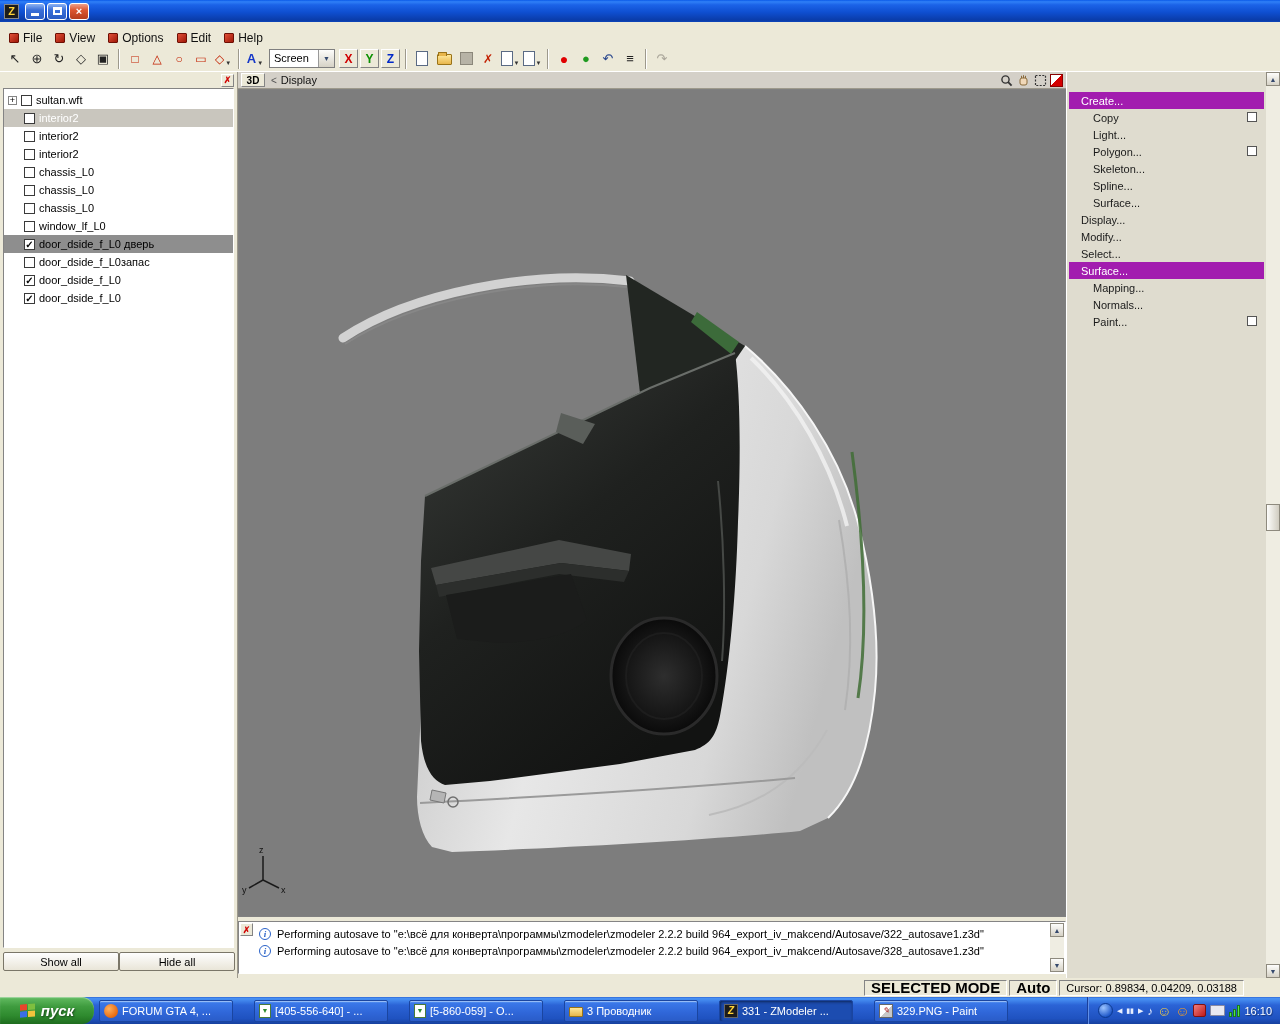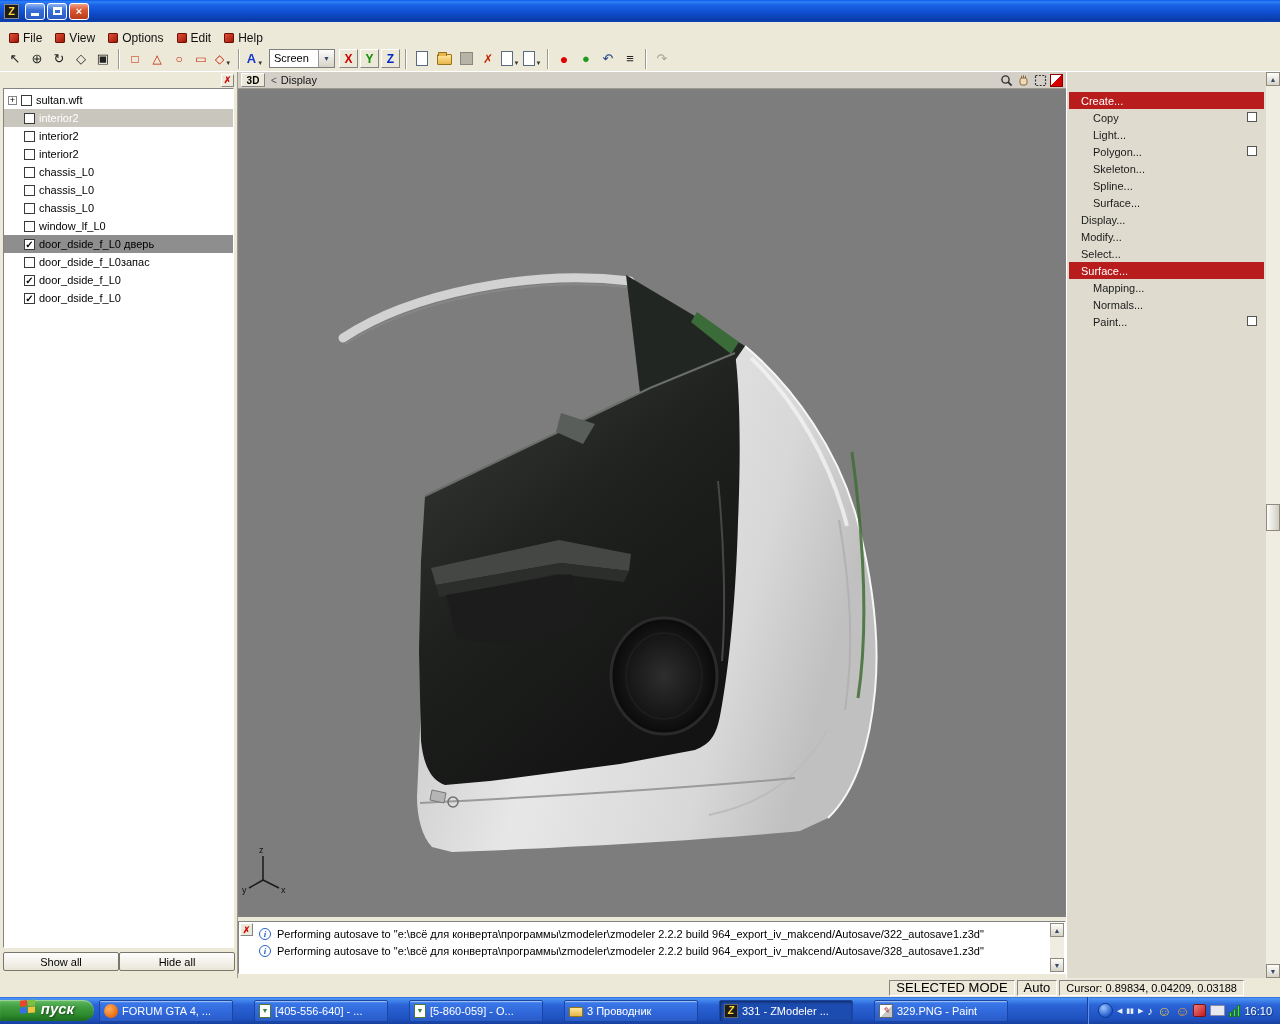--- a/index.html
+++ b/index.html
@@ -89,44 +89,44 @@
  font-family:"Liberation Serif",serif;display:flex;align-items:center;justify-content:center;flex:none;font-weight:bold}
 .logscroll{position:absolute;top:1px;right:1px;width:14px;height:49px;background:#efede2}
 .sarrow{width:14px;height:14px;border:1px solid #8e8a7e;background:linear-gradient(180deg,#fdfdfb,#d6d2c6);
  color:#35496d;font-size:7px;display:flex;align-items:center;justify-content:center}
 .logscroll .dn{position:absolute;bottom:0}
 
 
 .rightpanel{position:absolute;top:72px;left:1066px;width:200px;height:906px;background:#dfdccf;border-left:1px solid #fff}
 .rrow{height:17px;display:flex;align-items:center;font-size:11px;color:#1a1a1a;margin:0 2px;padding-left:12px;position:relative}
 .rrow.ind{padding-left:24px}
-.rrow.sel{background:#b91c1c;color:#fff}
+.rrow.sel{background:#a21caf;color:#fff}
 .rcb{position:absolute;right:7px;top:3px;width:10px;height:10px;border:1px solid #555;background:#fff}
 .rows-pad{padding-top:20px}
 
 
 .vscroll{position:absolute;top:72px;left:1266px;width:14px;height:906px;background:#efede2}
 .vscroll .up{position:absolute;top:0}
 .vscroll .dn{position:absolute;bottom:0}
 .thumb{position:absolute;top:432px;left:0;width:14px;height:27px;border:1px solid #8e8a7e;
  background:linear-gradient(90deg,#fdfdfb,#d0ccc0)}
 
 
 .statusbar{position:absolute;top:978px;left:0;width:1280px;height:19px;background:#ece9d8;
  display:flex;align-items:center;justify-content:flex-end;padding-right:36px;gap:2px}
 .sseg{height:16px;border:1px solid;border-color:#848484 #fff #fff #848484;display:flex;align-items:center;padding:0 6px;color:#000;white-space:nowrap}
-.sseg.b{font-weight:normal;font-size:13px}
+.sseg.b{font-weight:bold;font-size:15px}
 
 
 .taskbar{position:absolute;top:997px;left:0;width:1280px;height:27px;
  background:linear-gradient(180deg,#3168d5 0%,#4993f5 6%,#2b63d6 30%,#1f52c0 80%,#16409e 100%);
  display:flex;align-items:center}
-.startbtn{width:94px;height:21px;border-radius:0 12px 12px 0;
+.startbtn{width:94px;height:27px;border-radius:0 12px 12px 0;
  background:linear-gradient(180deg,#64bd63 0%,#3f9c3f 35%,#2e8a2e 70%,#1e6c1e 100%);
- display:flex;align-items:flex-start;justify-content:center;gap:5px;color:#fff;font-weight:bold;font-style:italic;
+ display:flex;align-items:center;justify-content:center;gap:5px;color:#fff;font-weight:bold;font-style:italic;
  font-size:15px;text-shadow:1px 1px 2px rgba(0,0,0,.5);box-shadow:inset 0 1px 1px rgba(255,255,255,.4);flex:none}
 .flag{width:16px;height:14px;display:grid;grid-template-columns:7px 7px;grid-template-rows:6px 6px;gap:1px;transform:skewY(-5deg)}
 .flag i{display:block}
 .f1{background:#e8452c}.f2{background:#7ebf3f}.f3{background:#3a6ee8}.f4{background:#f2c33d}
 .tasks{display:flex;gap:21px;margin-left:5px;flex:none}
 .task{width:134px;height:22px;border-radius:2px;border:1px solid #1a45a0;color:#fff;font-size:11px;
  display:flex;align-items:center;gap:4px;padding:0 4px;white-space:nowrap;overflow:hidden;
  background:linear-gradient(180deg,#67a1f5 0%,#3a77e8 12%,#2f66d8 60%,#2a5cc8 100%);box-shadow:inset 0 1px 0 rgba(255,255,255,.35)}
 .task.active{background:#1c4cb0;box-shadow:inset 1px 1px 3px rgba(0,0,0,.5)}
 .ti{width:14px;height:14px;flex:none;display:flex;align-items:center;justify-content:center}

